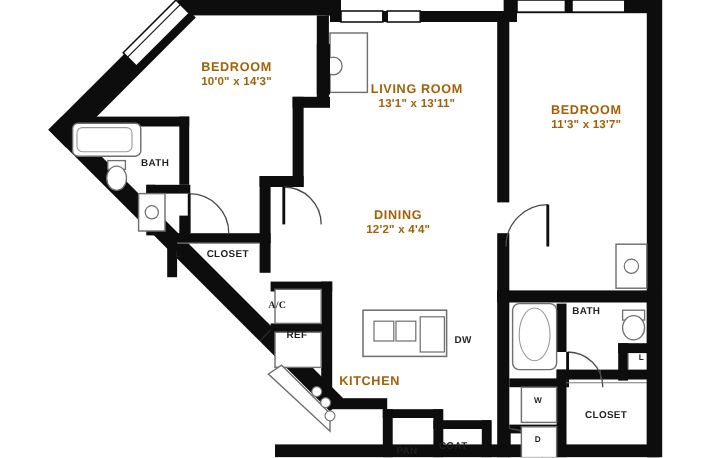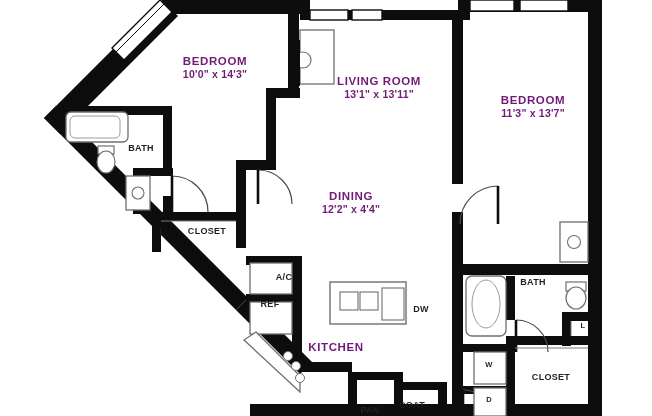--- a/index.html
+++ b/index.html
@@ -17,21 +17,21 @@
   }
   svg#plan-svg {
     position: absolute;
     left: 0; top: 0;
     width: 652px;
     height: 416px;
   }
   .room-label {
     position: absolute;
     text-align: center;
-    color: #701a75;
+    color: #a16207;
     line-height: 1.25;
     white-space: nowrap;
     pointer-events: none;
   }
   .room-label .rl-name {
     display: block;
     font-weight: bold;
     font-size: 11.5px;
     letter-spacing: 0.6px;
   }
@@ -243,32 +243,32 @@
   <div class="room-label" style="left:379px; top:88px; transform:translate(-50%,-50%);">
     <span class="rl-name">LIVING ROOM</span>
     <span class="rl-dim">13'1" x 13'11"</span>
   </div>
 
   <div class="room-label" style="left:533px; top:107px; transform:translate(-50%,-50%);">
     <span class="rl-name">BEDROOM</span>
     <span class="rl-dim">11'3" x 13'7"</span>
   </div>
 
-  <div class="room-label" style="left:351px; top:203px; transform:translate(-50%,-50%);">
+  <div class="room-label" style="left:362px; top:203px; transform:translate(-50%,-50%);">
     <span class="rl-name">DINING</span>
     <span class="rl-dim">12'2" x 4'4"</span>
   </div>
 
   <div class="room-label" style="left:336px; top:347px; transform:translate(-50%,-50%);">
     <span class="rl-name">KITCHEN</span>
   </div>
 
   <div class="small-label" style="left:141px; top:148px; transform:translate(-50%,-50%);">BATH</div>
   <div class="small-label" style="left:207px; top:231px; transform:translate(-50%,-50%);">CLOSET</div>
-  <div class="small-label" style="left:284px; top:277px; transform:translate(-50%,-50%);">A/C</div>
+  <div class="small-label" style="left:252px; top:277px; transform:translate(-50%,-50%);font-family:Liberation Serif, serif;">A/C</div>
   <div class="small-label" style="left:270px; top:304px; transform:translate(-50%,-50%);">REF</div>
   <div class="small-label" style="left:391px; top:309px; transform:translate(-50%,-50%);margin-left:30px;">DW</div>
   <div class="small-label" style="left:533px; top:282px; transform:translate(-50%,-50%);">BATH</div>
   <div class="small-label" style="left:551px; top:377px; transform:translate(-50%,-50%);">CLOSET</div>
   <div class="small-label" style="left:370px; top:410px; transform:translate(-50%,-50%);">PAN</div>
   <div class="small-label" style="left:412px; top:405px; transform:translate(-50%,-50%);text-align:right;">COAT</div>
 
   <div class="tiny-label" style="left:162px; top:231px; transform:translate(-50%,-50%);">L</div>
   <div class="tiny-label" style="left:583px; top:325px; transform:translate(-50%,-50%);">L</div>
   <div class="tiny-label" style="left:489px; top:364px; transform:translate(-50%,-50%);">W</div>

